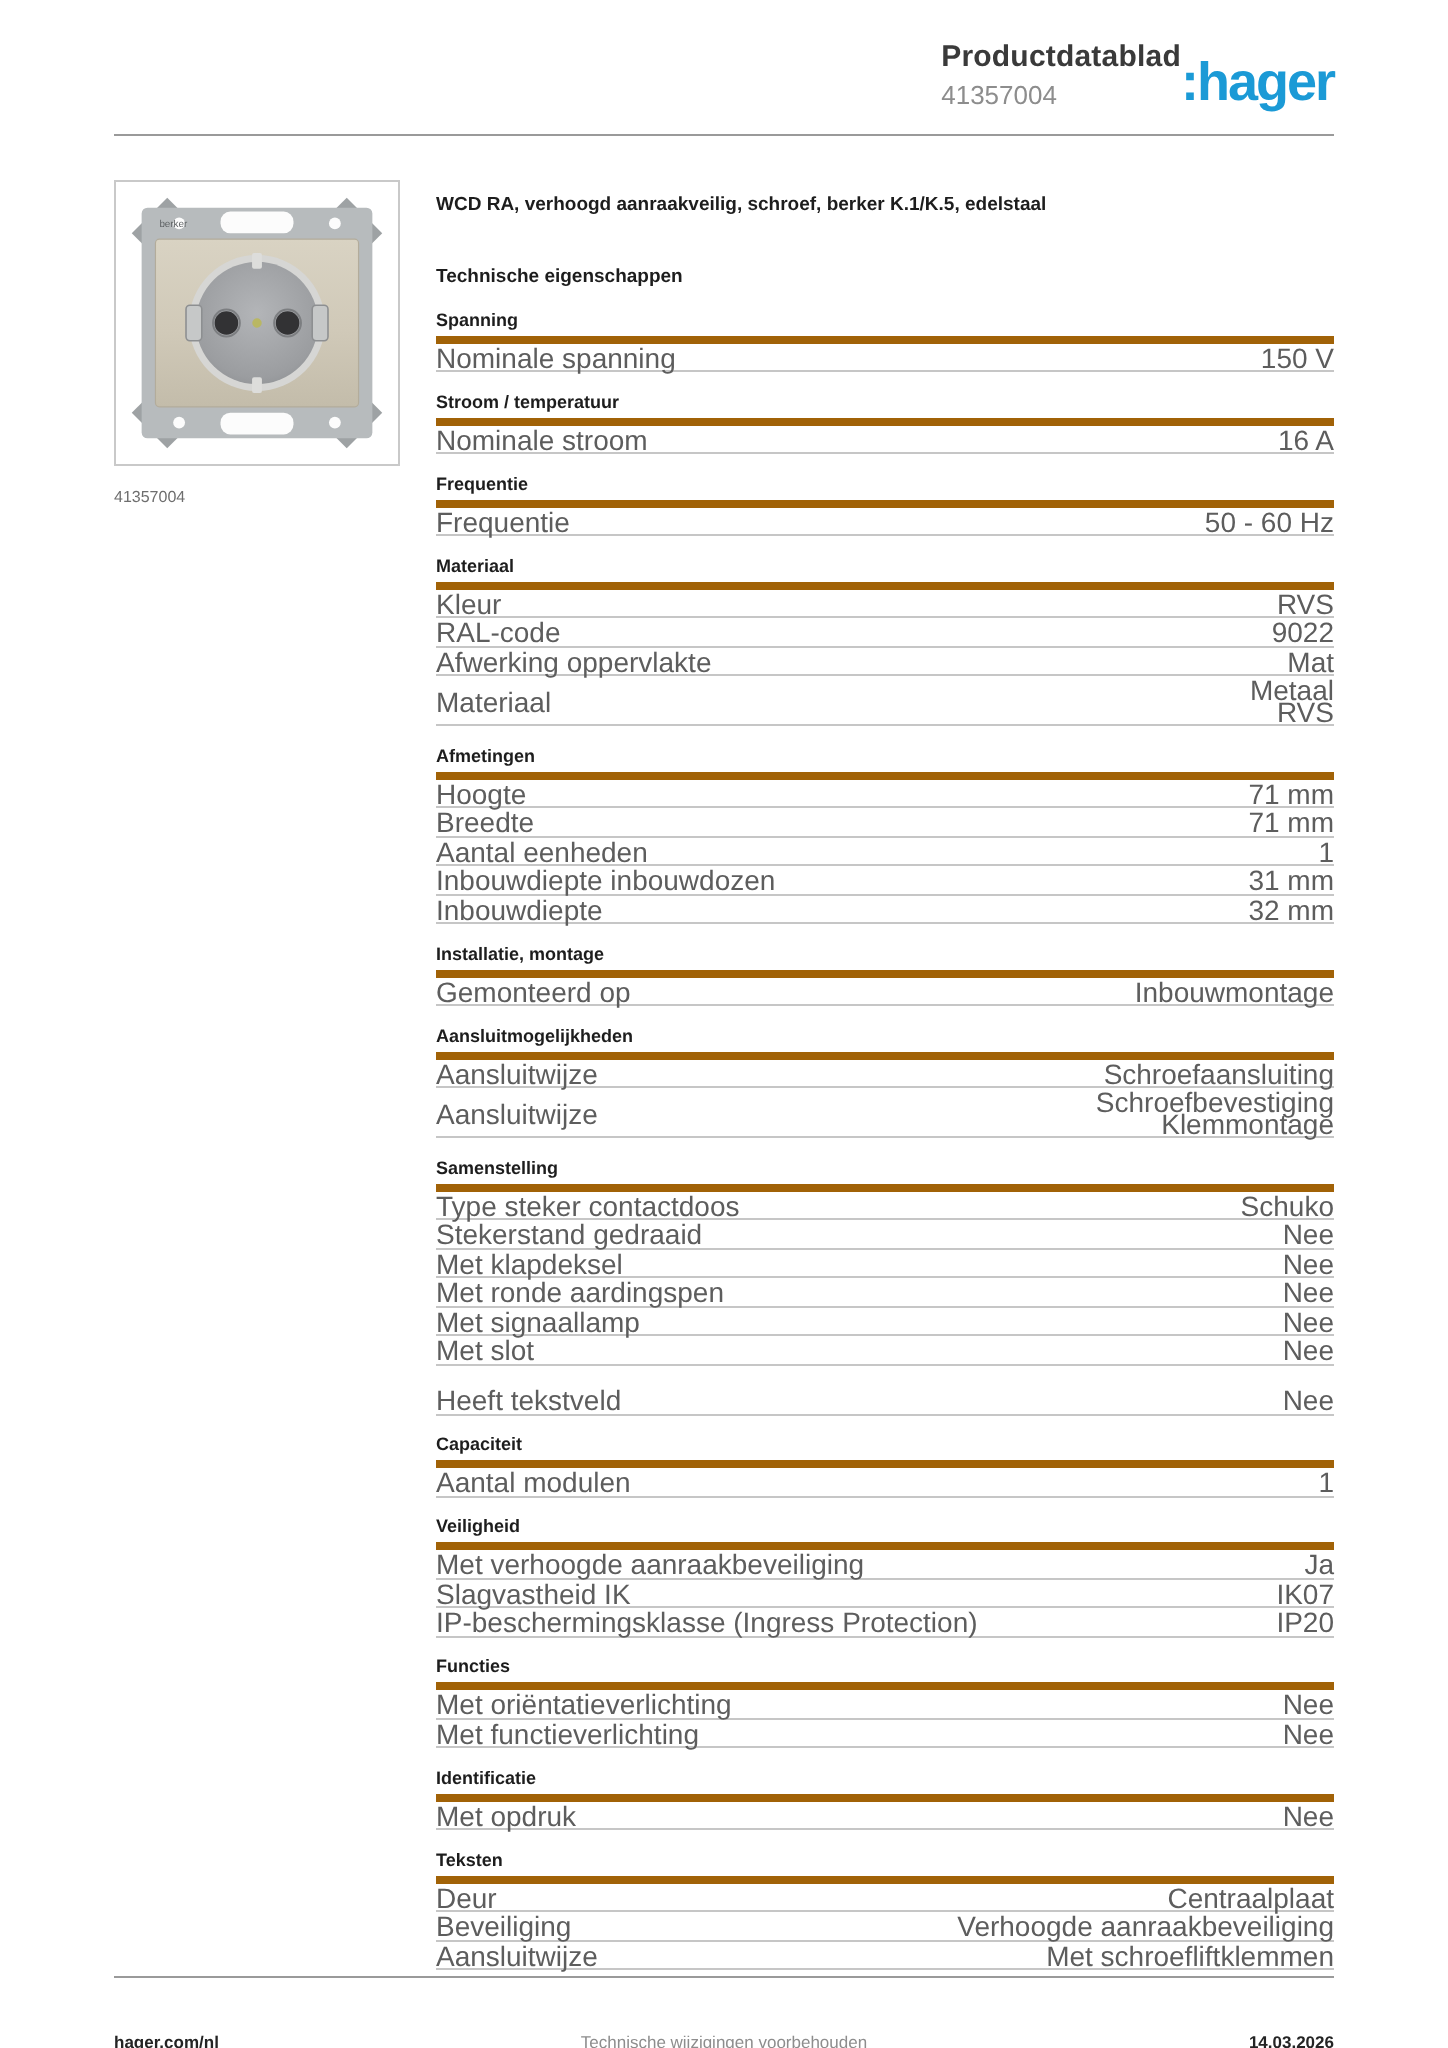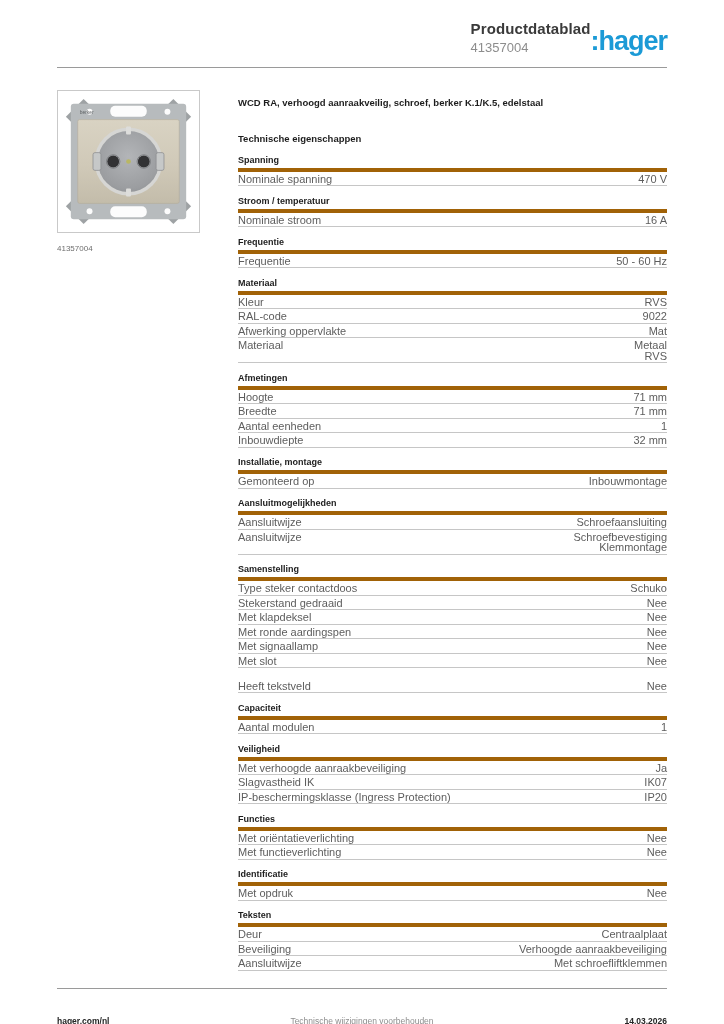--- a/index.html
+++ b/index.html
@@ -32,35 +32,35 @@
     position:absolute; left:57px; right:57px; top:90px;
     display:flex; gap:18px;
   }
   .left-col { width:143px; flex:none; }
   .img-box {
     width:143px; height:143px;
     border:1px solid #c9c9c9;
     background:#fff;
   }
   .img-caption { margin-top:11px; font-size:8px; color:#6e6e6e; }
-  .right-col { flex:1; min-width:0;margin-left:20px; }
+  .right-col { flex:1; min-width:0; }
   .prod-title { font-size:9.5px; font-weight:bold; color:#1d1d1d; margin-top:7px; line-height:1.25; }
   .specs-heading { font-size:9.5px; font-weight:bold; color:#1d1d1d; margin-top:24px; }
   .spec-section { margin-top:10.5px; }
   .spec-section:first-child { margin-top:12px; }
   .section-title {
     font-size:9px; font-weight:bold; color:#1d1d1d;
     padding-bottom:3px; border-bottom:4px solid #a16207;
     line-height:1.0;
   }
   .spec-row {
-    display:flex; justify-content:space-between; align-items:flex-start;
+    display:flex; justify-content:space-between; align-items:center;
     padding:2px 0 1px;
     border-bottom:1px solid #c6c6c6;
-    font-size:11px; color:#5d5d5d; line-height:10.5px;
+    font-size:14px; color:#5d5d5d; line-height:10.5px;
   }
   .row-label { text-align:left; padding-right:10px; }
   .row-value { text-align:right; white-space:pre-line; flex:none; max-width:60%; }
   
   .doc-footer {
     position:absolute; left:57px; right:57px; top:988px;
     border-top:1px solid #9a9a9a;
     padding-top:7px;
   }
   .f-row { display:flex; align-items:baseline; }
@@ -140,21 +140,21 @@
 
     <section class="right-col">
       <h1 class="prod-title">WCD RA, verhoogd aanraakveilig, schroef, berker K.1/K.5, edelstaal</h1>
       <h2 class="specs-heading">Technische eigenschappen</h2>
       <div id="sections">
   <section class="spec-section">
     <h3 class="section-title">Spanning</h3>
     <div class="rows">
   <div class="spec-row">
     <span class="row-label">Nominale spanning</span>
-    <span class="row-value">470 V</span>
+    <span class="row-value">150 V</span>
   </div>
 </div>
   </section>
 
   <section class="spec-section">
     <h3 class="section-title">Stroom / temperatuur</h3>
     <div class="rows">
   <div class="spec-row">
     <span class="row-label">Nominale stroom</span>
     <span class="row-value">16 A</span>
@@ -209,20 +209,24 @@
   <div class="spec-row">
     <span class="row-label">Breedte</span>
     <span class="row-value">71 mm</span>
   </div>
 
   <div class="spec-row">
     <span class="row-label">Aantal eenheden</span>
     <span class="row-value">1</span>
   </div>
 
+  <div class="spec-row">
+    <span class="row-label">Inbouwdiepte inbouwdozen</span>
+    <span class="row-value">31 mm</span>
+  </div>
 
   <div class="spec-row">
     <span class="row-label">Inbouwdiepte</span>
     <span class="row-value">32 mm</span>
   </div>
 </div>
   </section>
 
   <section class="spec-section">
     <h3 class="section-title">Installatie, montage</h3>

